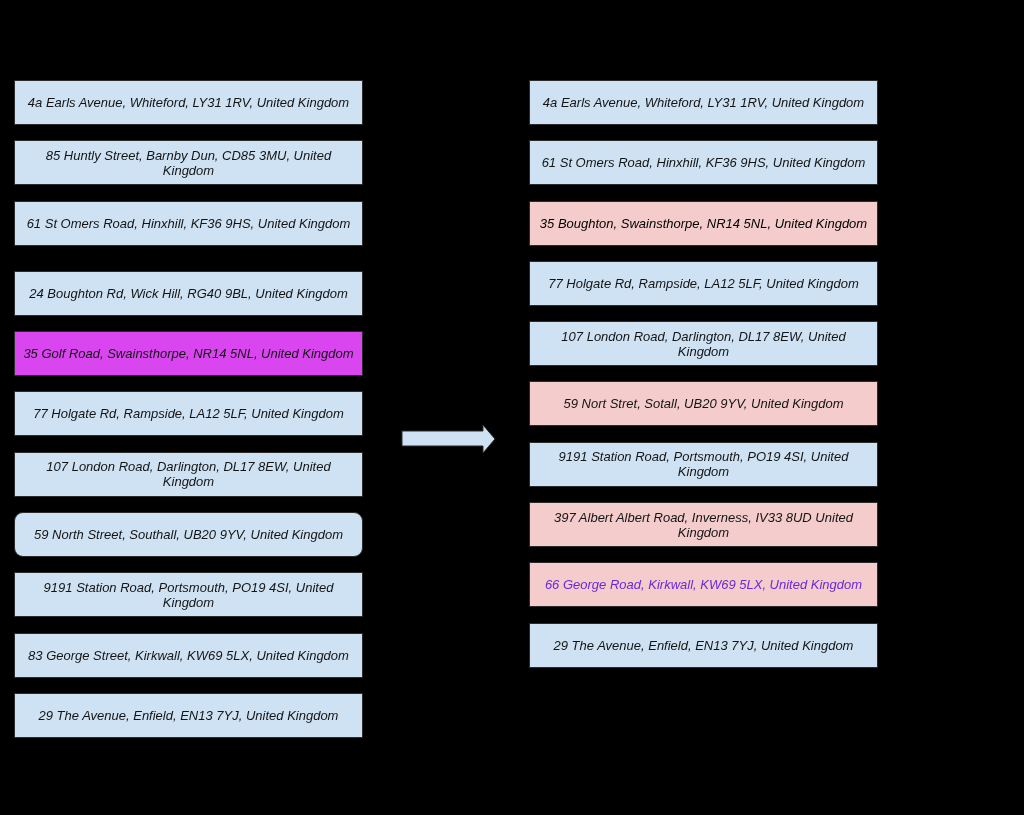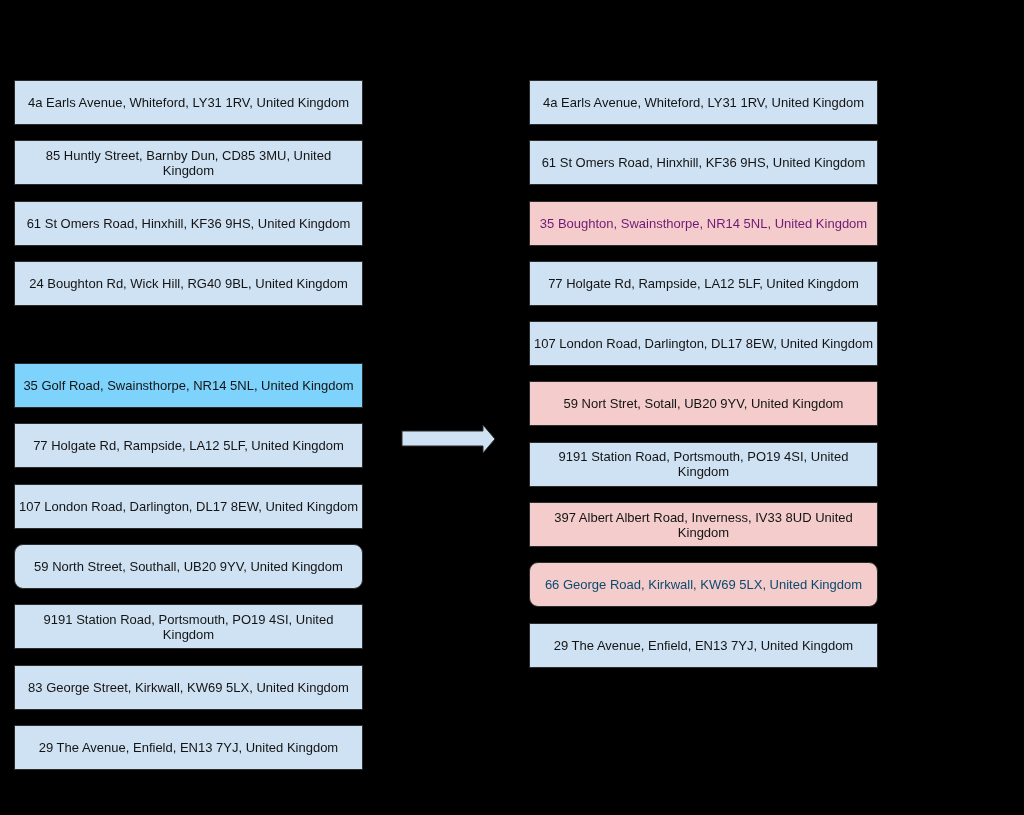--- a/index.html
+++ b/index.html
@@ -7,20 +7,21 @@
     padding: 0;
     background: #000000;
     font-family: "Liberation Sans", sans-serif;
   }
   .canvas {
     position: relative;
     width: 956px;
     height: 815px;
     background: #000000;
     overflow: hidden;
+    font-style: italic;
   }
   .col {
     position: absolute;
     top: 80px;
     width: 349px;
     display: flex;
     flex-direction: column;
     gap: 15.3px;
   }
   .col-left  { left: 14px; }
@@ -53,24 +54,24 @@
   <div class="col col-left" id="col-original">
       <div class="address-box unchanged" style="background: rgb(207, 226, 243); border-color: rgb(43, 43, 43); color: rgb(20, 20, 20);">
         <span>4a Earls Avenue, Whiteford, LY31 1RV, United Kingdom</span>
       </div>
       <div class="address-box unchanged" style="background: rgb(207, 226, 243); border-color: rgb(43, 43, 43); color: rgb(20, 20, 20); justify-content: flex-end;">
         <span>85 Huntly Street, Barnby Dun, CD85 3MU, United Kingdom</span>
       </div>
       <div class="address-box unchanged" style="background: rgb(207, 226, 243); border-color: rgb(43, 43, 43); color: rgb(20, 20, 20);">
         <span>61 St Omers Road, Hinxhill, KF36 9HS, United Kingdom</span>
       </div>
-      <div class="address-box unchanged" style="background: rgb(207, 226, 243); border-color: rgb(43, 43, 43); color: rgb(20, 20, 20);">
+      <div class="address-box unchanged" style="background: rgb(207, 226, 243); border-color: rgb(43, 43, 43); color: rgb(20, 20, 20); margin-top: 10px;">
         <span>24 Boughton Rd, Wick Hill, RG40 9BL, United Kingdom</span>
       </div>
-      <div class="address-box unchanged" style="background: #7dd3fc; border-color: rgb(43, 43, 43); color: rgb(20, 20, 20); margin-top: 42px;">
+      <div class="address-box unchanged" style="background: #d946ef; border-color: rgb(43, 43, 43); color: rgb(20, 20, 20);">
         <span>35 Golf Road, Swainsthorpe, NR14 5NL, United Kingdom</span>
       </div>
       <div class="address-box unchanged" style="background: rgb(207, 226, 243); border-color: rgb(43, 43, 43); color: rgb(20, 20, 20);">
         <span>77 Holgate Rd, Rampside, LA12 5LF, United Kingdom</span>
       </div>
       <div class="address-box unchanged" style="background: rgb(207, 226, 243); border-color: rgb(43, 43, 43); color: rgb(20, 20, 20);">
         <span>107 London Road, Darlington, DL17 8EW, United Kingdom</span>
       </div>
       <div class="address-box unchanged" style="background: rgb(207, 226, 243); border-color: rgb(43, 43, 43); color: rgb(20, 20, 20); border-radius: 9px;">
         <span>59 North Street, Southall, UB20 9YV, United Kingdom</span>
@@ -90,38 +91,38 @@
     <polygon id="arrow-shape" points="2,9 83,9 83,3 95,17 83,31 83,24 2,24" stroke-width="1" fill="#cfe2f3" stroke="#2b2b2b"></polygon>
   </svg>
 
   <div class="col col-right" id="col-modified">
       <div class="address-box unchanged" style="background: rgb(207, 226, 243); border-color: rgb(43, 43, 43); color: rgb(20, 20, 20);">
         <span>4a Earls Avenue, Whiteford, LY31 1RV, United Kingdom</span>
       </div>
       <div class="address-box unchanged" style="background: rgb(207, 226, 243); border-color: rgb(43, 43, 43); color: rgb(20, 20, 20);">
         <span>61 St Omers Road, Hinxhill, KF36 9HS, United Kingdom</span>
       </div>
-      <div class="address-box changed" style="background: rgb(244, 204, 204); border-color: rgb(43, 43, 43); color: #701a75;">
+      <div class="address-box changed" style="background: rgb(244, 204, 204); border-color: rgb(43, 43, 43); color: #000000;">
         <span>35 Boughton, Swainsthorpe, NR14 5NL, United Kingdom</span>
       </div>
       <div class="address-box unchanged" style="background: rgb(207, 226, 243); border-color: rgb(43, 43, 43); color: rgb(20, 20, 20);">
         <span>77 Holgate Rd, Rampside, LA12 5LF, United Kingdom</span>
       </div>
       <div class="address-box unchanged" style="background: rgb(207, 226, 243); border-color: rgb(43, 43, 43); color: rgb(20, 20, 20);">
         <span>107 London Road, Darlington, DL17 8EW, United Kingdom</span>
       </div>
       <div class="address-box changed" style="background: rgb(244, 204, 204); border-color: rgb(43, 43, 43); color: rgb(20, 20, 20);">
         <span>59 Nort Stret, Sotall, UB20 9YV, United Kingdom</span>
       </div>
       <div class="address-box unchanged" style="background: rgb(207, 226, 243); border-color: rgb(43, 43, 43); color: rgb(20, 20, 20);">
         <span>9191 Station Road, Portsmouth, PO19 4SI, United Kingdom</span>
       </div>
       <div class="address-box changed" style="background: rgb(244, 204, 204); border-color: rgb(43, 43, 43); color: rgb(20, 20, 20); justify-content: center;">
         <span>397 Albert Albert Road, Inverness, IV33 8UD United Kingdom</span>
       </div>
-      <div class="address-box changed" style="background: rgb(244, 204, 204); border-color: rgb(43, 43, 43); color: #0c4a6e; border-radius: 9px;">
+      <div class="address-box changed" style="background: rgb(244, 204, 204); border-color: rgb(43, 43, 43); color: #6d28d9;">
         <span>66 George Road, Kirkwall, KW69 5LX, United Kingdom</span>
       </div>
       <div class="address-box unchanged" style="background: rgb(207, 226, 243); border-color: rgb(43, 43, 43); color: rgb(20, 20, 20);">
         <span>29 The Avenue, Enfield, EN13 7YJ, United Kingdom</span>
       </div>
     </div>
 </div>
 
 </body></html>

